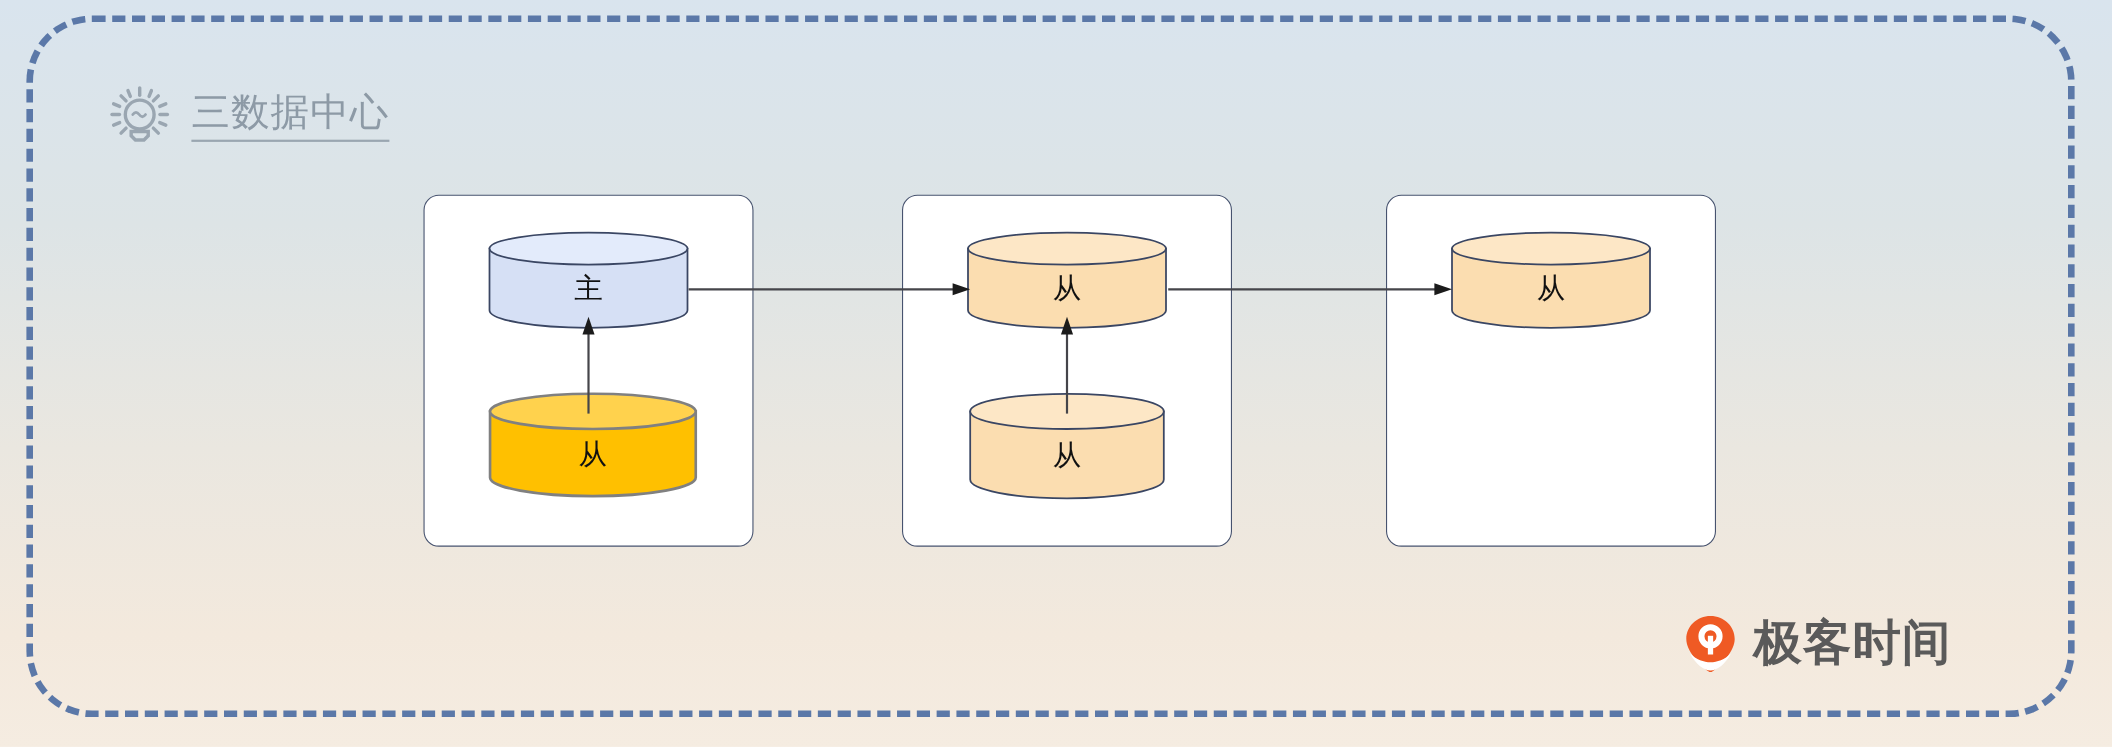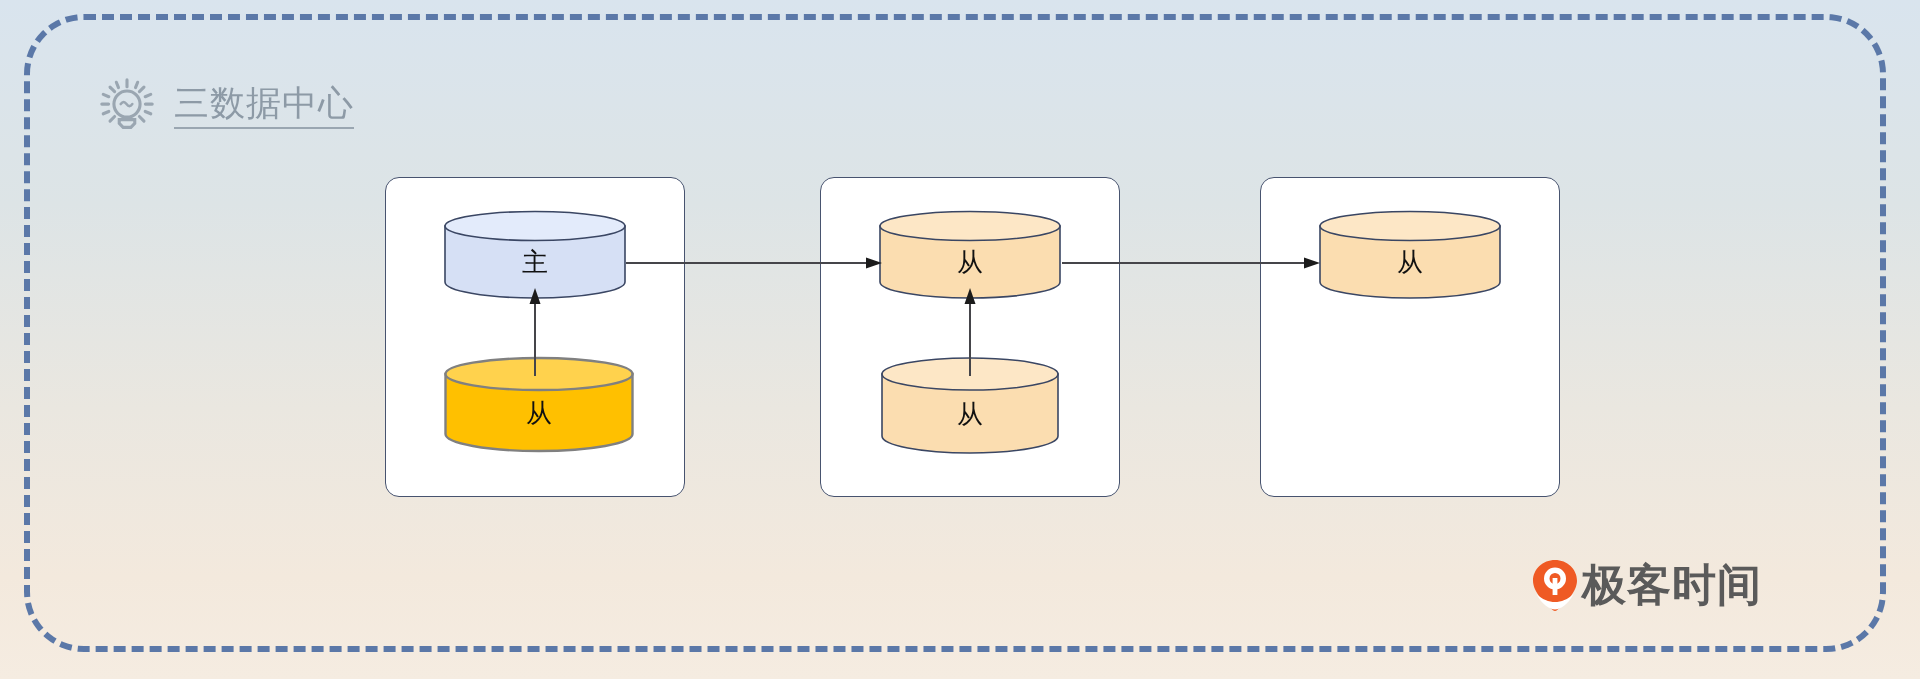--- a/index.html
+++ b/index.html
@@ -92,21 +92,21 @@
   .conn { position: absolute; }
   .conn svg { display: block; overflow: visible; }
 
   
   .brand {
     position: absolute;
     left: 1528px;
     top: 558px;
     display: flex;
     align-items: center;
-    gap: 0;
+    gap: 12px;
   }
   .brand-mark { width: 54px; height: 54px; display: block; }
   .brand-text {
     font-size: 44px;
     color: #5a5a5a;
     font-weight: bold;
     letter-spacing: 1px;
     line-height: 1;
     font-family: "DejaVu Sans", "Liberation Sans", sans-serif;
   }

